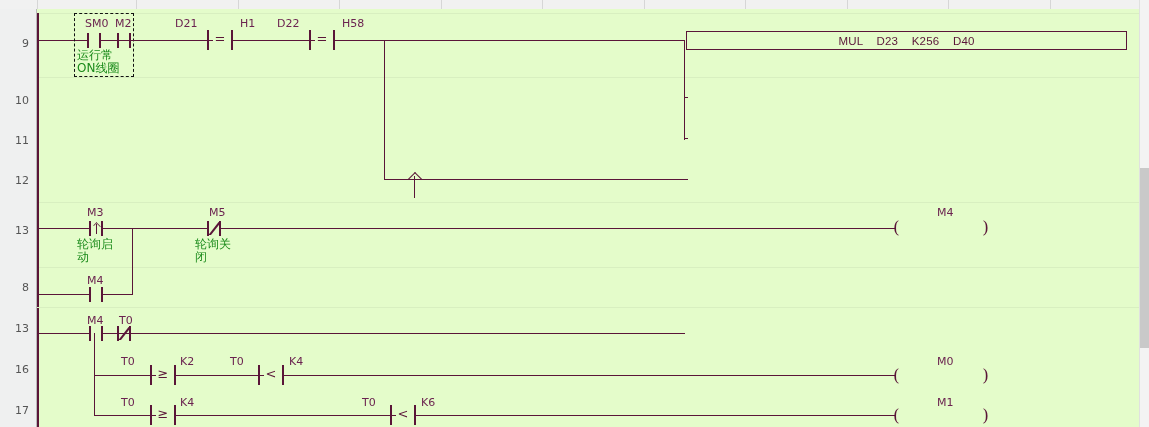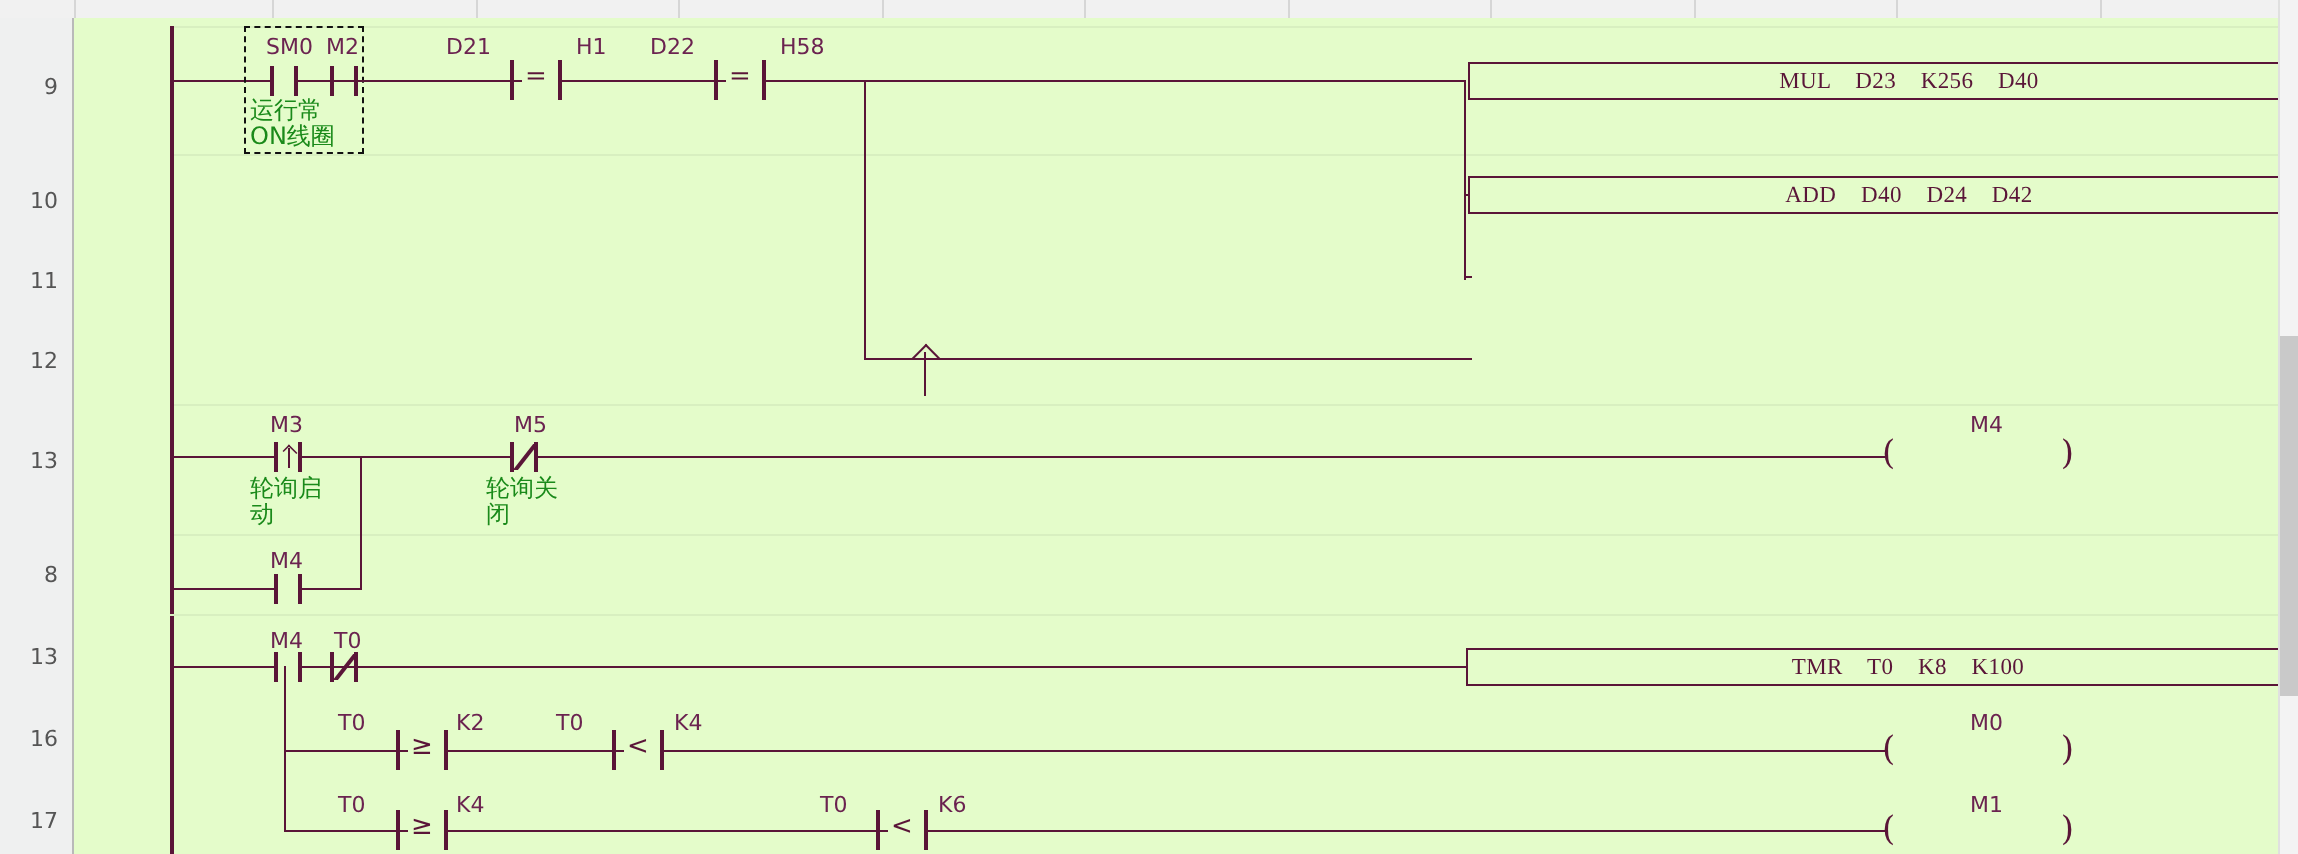--- a/index.html
+++ b/index.html
@@ -10,21 +10,21 @@
   .ruler{position:absolute;left:0;top:0;width:1149px;height:9px;background:#f1f1f1;border-bottom:1px solid #c9c9c9;}
   .ruler .tick{position:absolute;top:0;width:1px;height:9px;background:#d6d6d6;}
 
   
   .gutter{position:absolute;left:0;top:9px;width:36px;height:418px;background:#eff0f0;border-right:1px solid #b9b9b9;}
   .rownum{position:absolute;left:0;width:29px;text-align:right;font-size:11px;color:#555;
           font-family:"DejaVu Sans","Liberation Sans",sans-serif;}
 
   
   .canvas{position:absolute;left:37px;top:9px;width:1103px;height:418px;background:#e4fcca;overflow:hidden;}
-  .canvas-inner{position:absolute;left:0;top:0;width:996px;height:418px;margin-left:48px;}
+  .canvas-inner{position:absolute;left:0;top:0;width:996px;height:418px;}
 
   
   .sep{position:absolute;left:0;height:1px;background:#d8efc0;width:1103px;}
 
   
   .rail{position:absolute;left:0;top:0;width:2px;background:#5a1538;}
 
   
   .w{position:absolute;background:#5a1538;}
   .wh{height:1px;}
@@ -57,21 +57,21 @@
   .coil{position:absolute;width:100px;height:18px;}
   .coil em{position:absolute;top:0;font-style:normal;font-size:17px;line-height:16px;color:#5a1538;
            font-family:"DejaVu Serif","Liberation Serif",serif;}
   .coil em.lp{left:0;}
   .coil em.rp{right:0;}
 
   
   .insbox{position:absolute;height:19px;border:1px solid #5a1538;background:#e4fcca;box-sizing:border-box;}
   .insbox .txt{position:absolute;left:0;right:0;top:0;height:19px;line-height:18px;text-align:center;
                font-size:11.5px;color:#5a1538;letter-spacing:.2px;
-               font-family:Liberation Serif, serif;white-space:pre;}
+               font-family:Liberation Sans, sans-serif;white-space:pre;}
 
   
   .lbl{position:absolute;font-size:11px;color:#6b2350;white-space:nowrap;
        font-family:"DejaVu Sans","Liberation Sans",sans-serif;}
 
   
   .cmt{position:absolute;font-size:12px;color:#1a8a1a;line-height:13px;white-space:pre-line;width:58px;
        font-family:"DejaVu Sans","Liberation Sans",sans-serif;}
 
   
@@ -177,23 +177,20 @@
     <div class="w wv" style="left:347px;top:31px;height:140px"></div>
     <div class="w wv" style="left:647px;top:31px;height:100px"></div>
     <div class="w wh" style="left:647px;top:88px;width:4px"></div>
     <div class="w wh" style="left:647px;top:129px;width:4px"></div>
     <div class="w wh" style="left:347px;top:170px;width:304px"></div>
 
     <div class="insbox" style="left:649px;top:22px;width:441px">
       <div class="txt">MUL    D23    K256    D40</div>
     </div>
 
-    <div class="insbox" style="left:649px;top:79px;width:441px">
-      <div class="txt">ADD    D40    D24    D42</div>
-    </div>
 
 
 
     <div class="cursor" style="left:371px;top:163px">
       <div class="stem"></div>
           <div class="head"></div>
     </div>
 
     <div class="lbl" style="left:50px;top:197px">M3</div>
     <div class="w wh" style="left:2px;top:219px;width:50px"></div>
@@ -247,23 +244,20 @@
     <div class="contact" style="left:80px;top:317px">
       <i class="l"></i>
           <i class="r"></i>
           <u>
             <b></b>
           </u>
     </div>
     <div class="w wh" style="left:94px;top:324px;width:554px"></div>
     <div class="w wv" style="left:57px;top:324px;height:82px"></div>
 
-    <div class="insbox" style="left:648px;top:315px;width:442px">
-      <div class="txt">TMR    T0    K8    K100</div>
-    </div>
 
     <div class="lbl" style="left:84px;top:346px">T0</div>
     <div class="w wh" style="left:57px;top:366px;width:62px"></div>
     <div class="cmp" style="left:113px;top:356px;width:26px">
       <i class="l"></i>
           <i class="r"></i>
           <span>≥</span>
     </div>
     <div class="lbl" style="left:143px;top:346px">K2</div>
 

